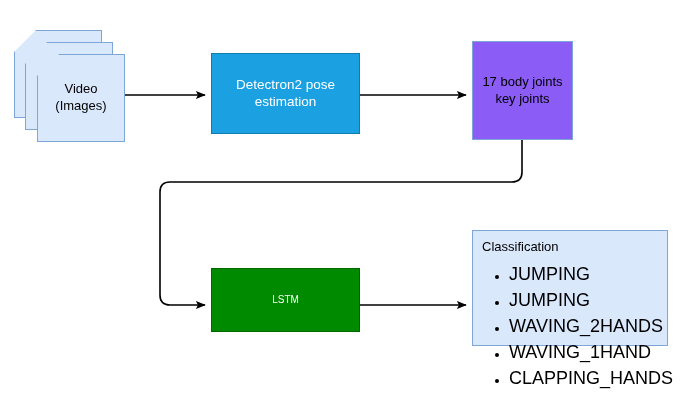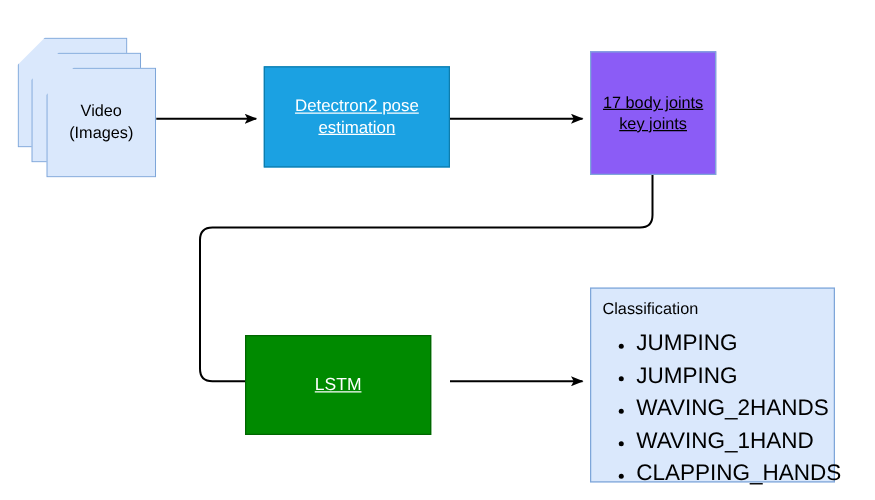--- a/index.html
+++ b/index.html
@@ -13,21 +13,20 @@
   #canvas{position:absolute;left:0;top:0;width:700px;height:400px;}
 
   .node{position:absolute;box-sizing:border-box;}
 
   
   .rect{
     border:1px solid #6c8ebf;
     display:flex;align-items:center;justify-content:center;
     text-align:center;
     line-height:1.25;
-    text-decoration:underline;
   }
   .rect.lightblue{background:#8b5cf6;border-color:#7ea6d9;color:#000;}
   .rect.cyan{background:#1ba1e2;border-color:#0e7dad;color:#ffffff;}
   .rect.green{background:#008a00;border-color:#006600;color:#ffffff;}
 
   
   #video-stack{left:14px;top:30px;width:125px;height:125px;}
   .card{
     position:absolute;width:88px;height:88px;
     background:#dae8fc;
@@ -41,25 +40,25 @@
   .card.c3{left:23px; top:24px;}
   #video-label{
     position:absolute;left:23px;top:24px;width:88px;height:88px;
     display:flex;flex-direction:column;align-items:center;justify-content:center;
     font-size:13px;color:#000;line-height:1.3;text-align:center;
     pointer-events:none;
   }
 
   #detectron-box{left:211px;top:53px;width:149px;height:81px;font-size:13.5px;}
   #joints-box{left:472px;top:41px;width:101px;height:99px;font-size:13px;}
-  #lstm-box{left:196px;top:268px;width:149px;height:80px;font-size:14px;}
+  #lstm-box{left:211px;top:268px;width:149px;height:64px;font-size:10px;}
 
   
   #classification-box{
-    left:472px;top:230px;width:196px;height:156px;
+    left:472px;top:230px;width:196px;height:116px;
     background:#dae8fc;border:1px solid #7ea6d9;box-sizing:border-box;
     padding:8px 4px 0 9px;
     display:block;text-align:left;
   }
   #classification-title{font-size:13px;color:#000;margin-bottom:8px;}
   #classification-list{
     margin:0;padding-left:27px;list-style:disc;
   }
   #classification-list li{
     font-size:18px;color:#000;line-height:1.44;

